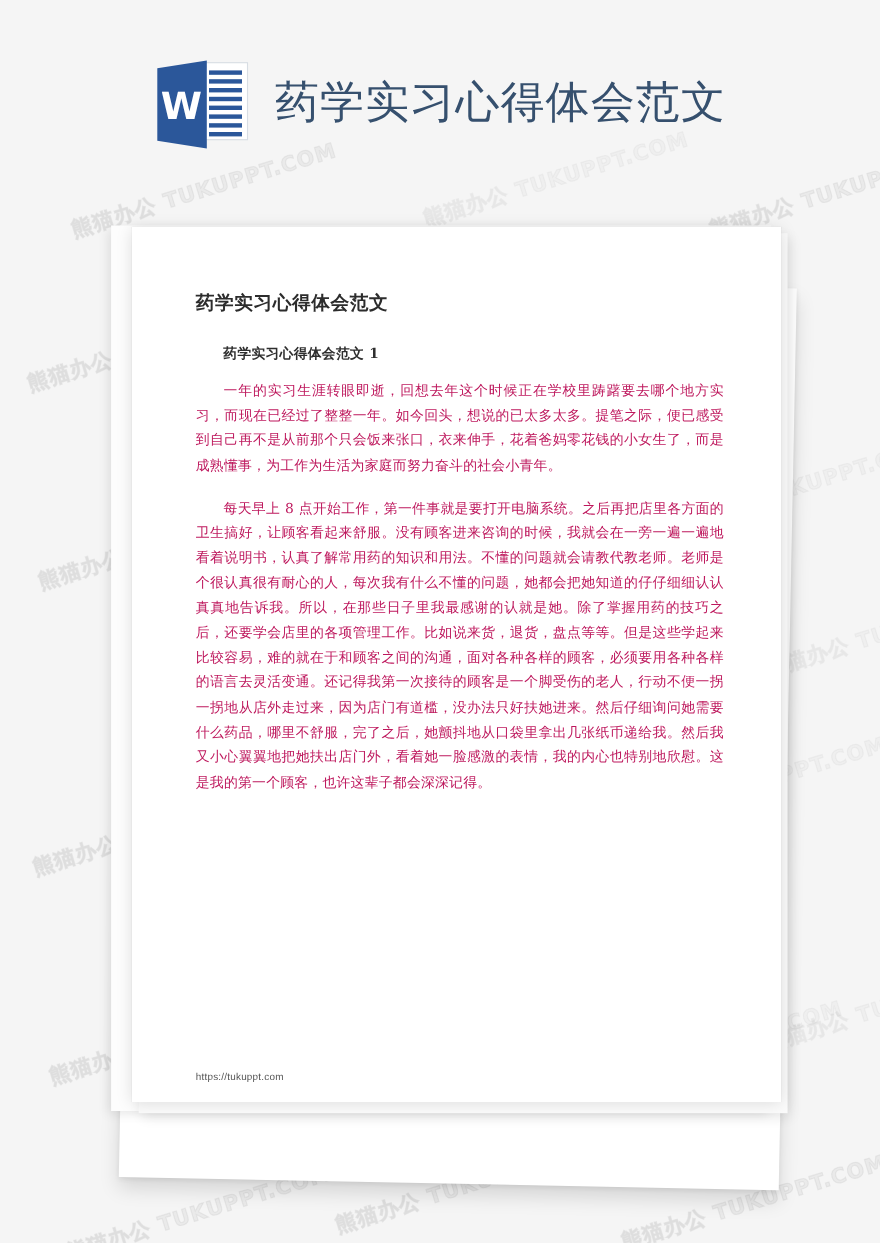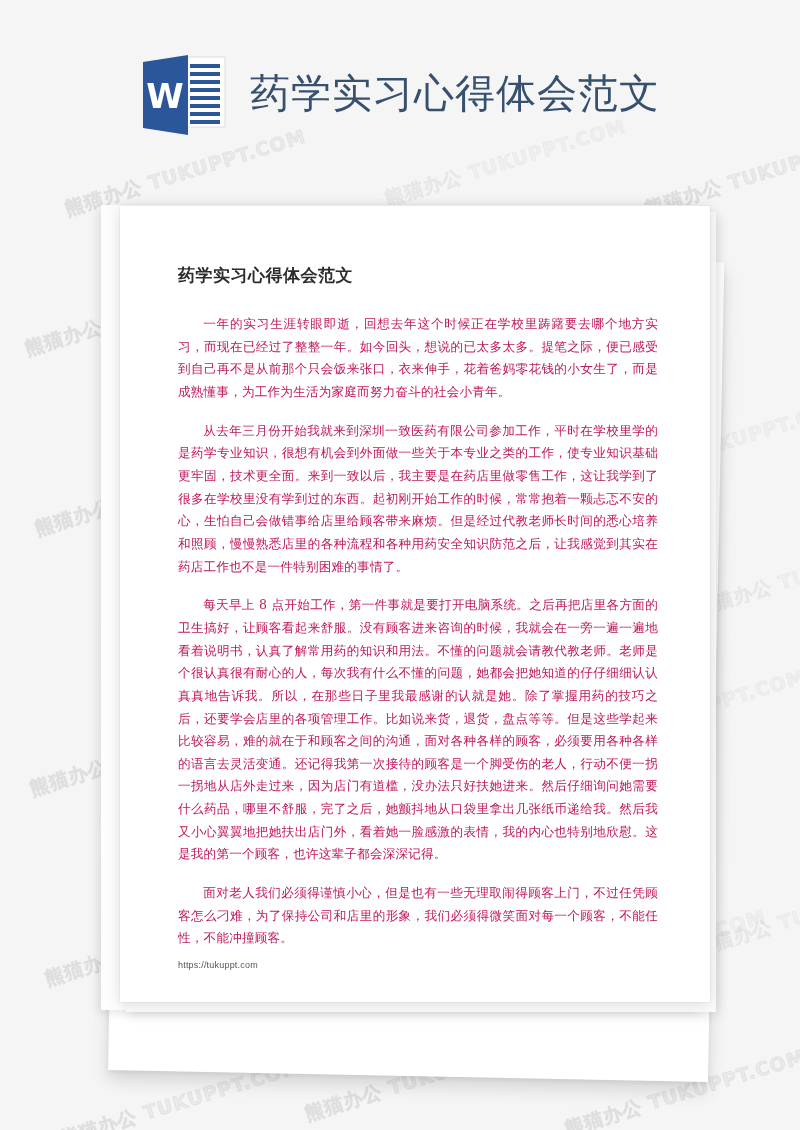--- a/index.html
+++ b/index.html
@@ -147,21 +147,21 @@
     text-indent: 2em;
     text-align: justify;
     letter-spacing: 0.2px;
     word-break: break-all;
   }
   .doc-para.tight { margin-bottom: 9px; }
 
   #doc-footer-url {
     position: absolute;
     left: 58px;
-    bottom: 32px;
+    bottom: 18px;
     font-family: "Liberation Sans", sans-serif;
     font-size: 9px;
     color: #555;
     letter-spacing: 0.2px;
   }
 
   
   .wm {
     position: absolute;
     font-family: "DejaVu Sans", "Liberation Sans", sans-serif;
@@ -194,28 +194,27 @@
   <div class="sheet-back-tilt"></div>
   <div class="sheet-back-left"></div>
   <div class="sheet-back-right"></div>
 
   <div id="sheet-front">
     <div id="doc-body">
       <div class="doc-inner">
 
         <h1 class="doc-title">药学实习心得体会范文</h1>
 
+        <p class="doc-subtitle">药学实习心得体会范文 1</p>
 
         <p class="doc-para">一年的实习生涯转眼即逝，回想去年这个时候正在学校里踌躇要去哪个地方实习，而现在已经过了整整一年。如今回头，想说的已太多太多。提笔之际，便已感受到自己再不是从前那个只会饭来张口，衣来伸手，花着爸妈零花钱的小女生了，而是成熟懂事，为工作为生活为家庭而努力奋斗的社会小青年。</p>
 
-        <p class="doc-para">从去年三月份开始我就来到深圳一致医药有限公司参加工作，平时在学校里学的是药学专业知识，很想有机会到外面做一些关于本专业之类的工作，使专业知识基础更牢固，技术更全面。来到一致以后，我主要是在药店里做零售工作，这让我学到了很多在学校里没有学到过的东西。起初刚开始工作的时候，常常抱着一颗忐忑不安的心，生怕自己会做错事给店里给顾客带来麻烦。但是经过代教老师长时间的悉心培养和照顾，慢慢熟悉店里的各种流程和各种用药安全知识防范之后，让我感觉到其实在药店工作也不是一件特别困难的事情了。</p>
 
         <p class="doc-para">每天早上 8 点开始工作，第一件事就是要打开电脑系统。之后再把店里各方面的卫生搞好，让顾客看起来舒服。没有顾客进来咨询的时候，我就会在一旁一遍一遍地看着说明书，认真了解常用药的知识和用法。不懂的问题就会请教代教老师。老师是个很认真很有耐心的人，每次我有什么不懂的问题，她都会把她知道的仔仔细细认认真真地告诉我。所以，在那些日子里我最感谢的认就是她。除了掌握用药的技巧之后，还要学会店里的各项管理工作。比如说来货，退货，盘点等等。但是这些学起来比较容易，难的就在于和顾客之间的沟通，面对各种各样的顾客，必须要用各种各样的语言去灵活变通。还记得我第一次接待的顾客是一个脚受伤的老人，行动不便一拐一拐地从店外走过来，因为店门有道槛，没办法只好扶她进来。然后仔细询问她需要什么药品，哪里不舒服，完了之后，她颤抖地从口袋里拿出几张纸币递给我。然后我又小心翼翼地把她扶出店门外，看着她一脸感激的表情，我的内心也特别地欣慰。这是我的第一个顾客，也许这辈子都会深深记得。</p>
 
-        <p class="doc-para tight">面对老人我们必须得谨慎小心，但是也有一些无理取闹得顾客上门，不过任凭顾客怎么刁难，为了保持公司和店里的形象，我们必须得微笑面对每一个顾客，不能任性，不能冲撞顾客。</p>
 
 
       </div>
     </div>
 
     <div id="doc-footer-url">https://tukuppt.com</div>
   </div>
 </div>
 
 <div id="wm-layer-under"></div>

